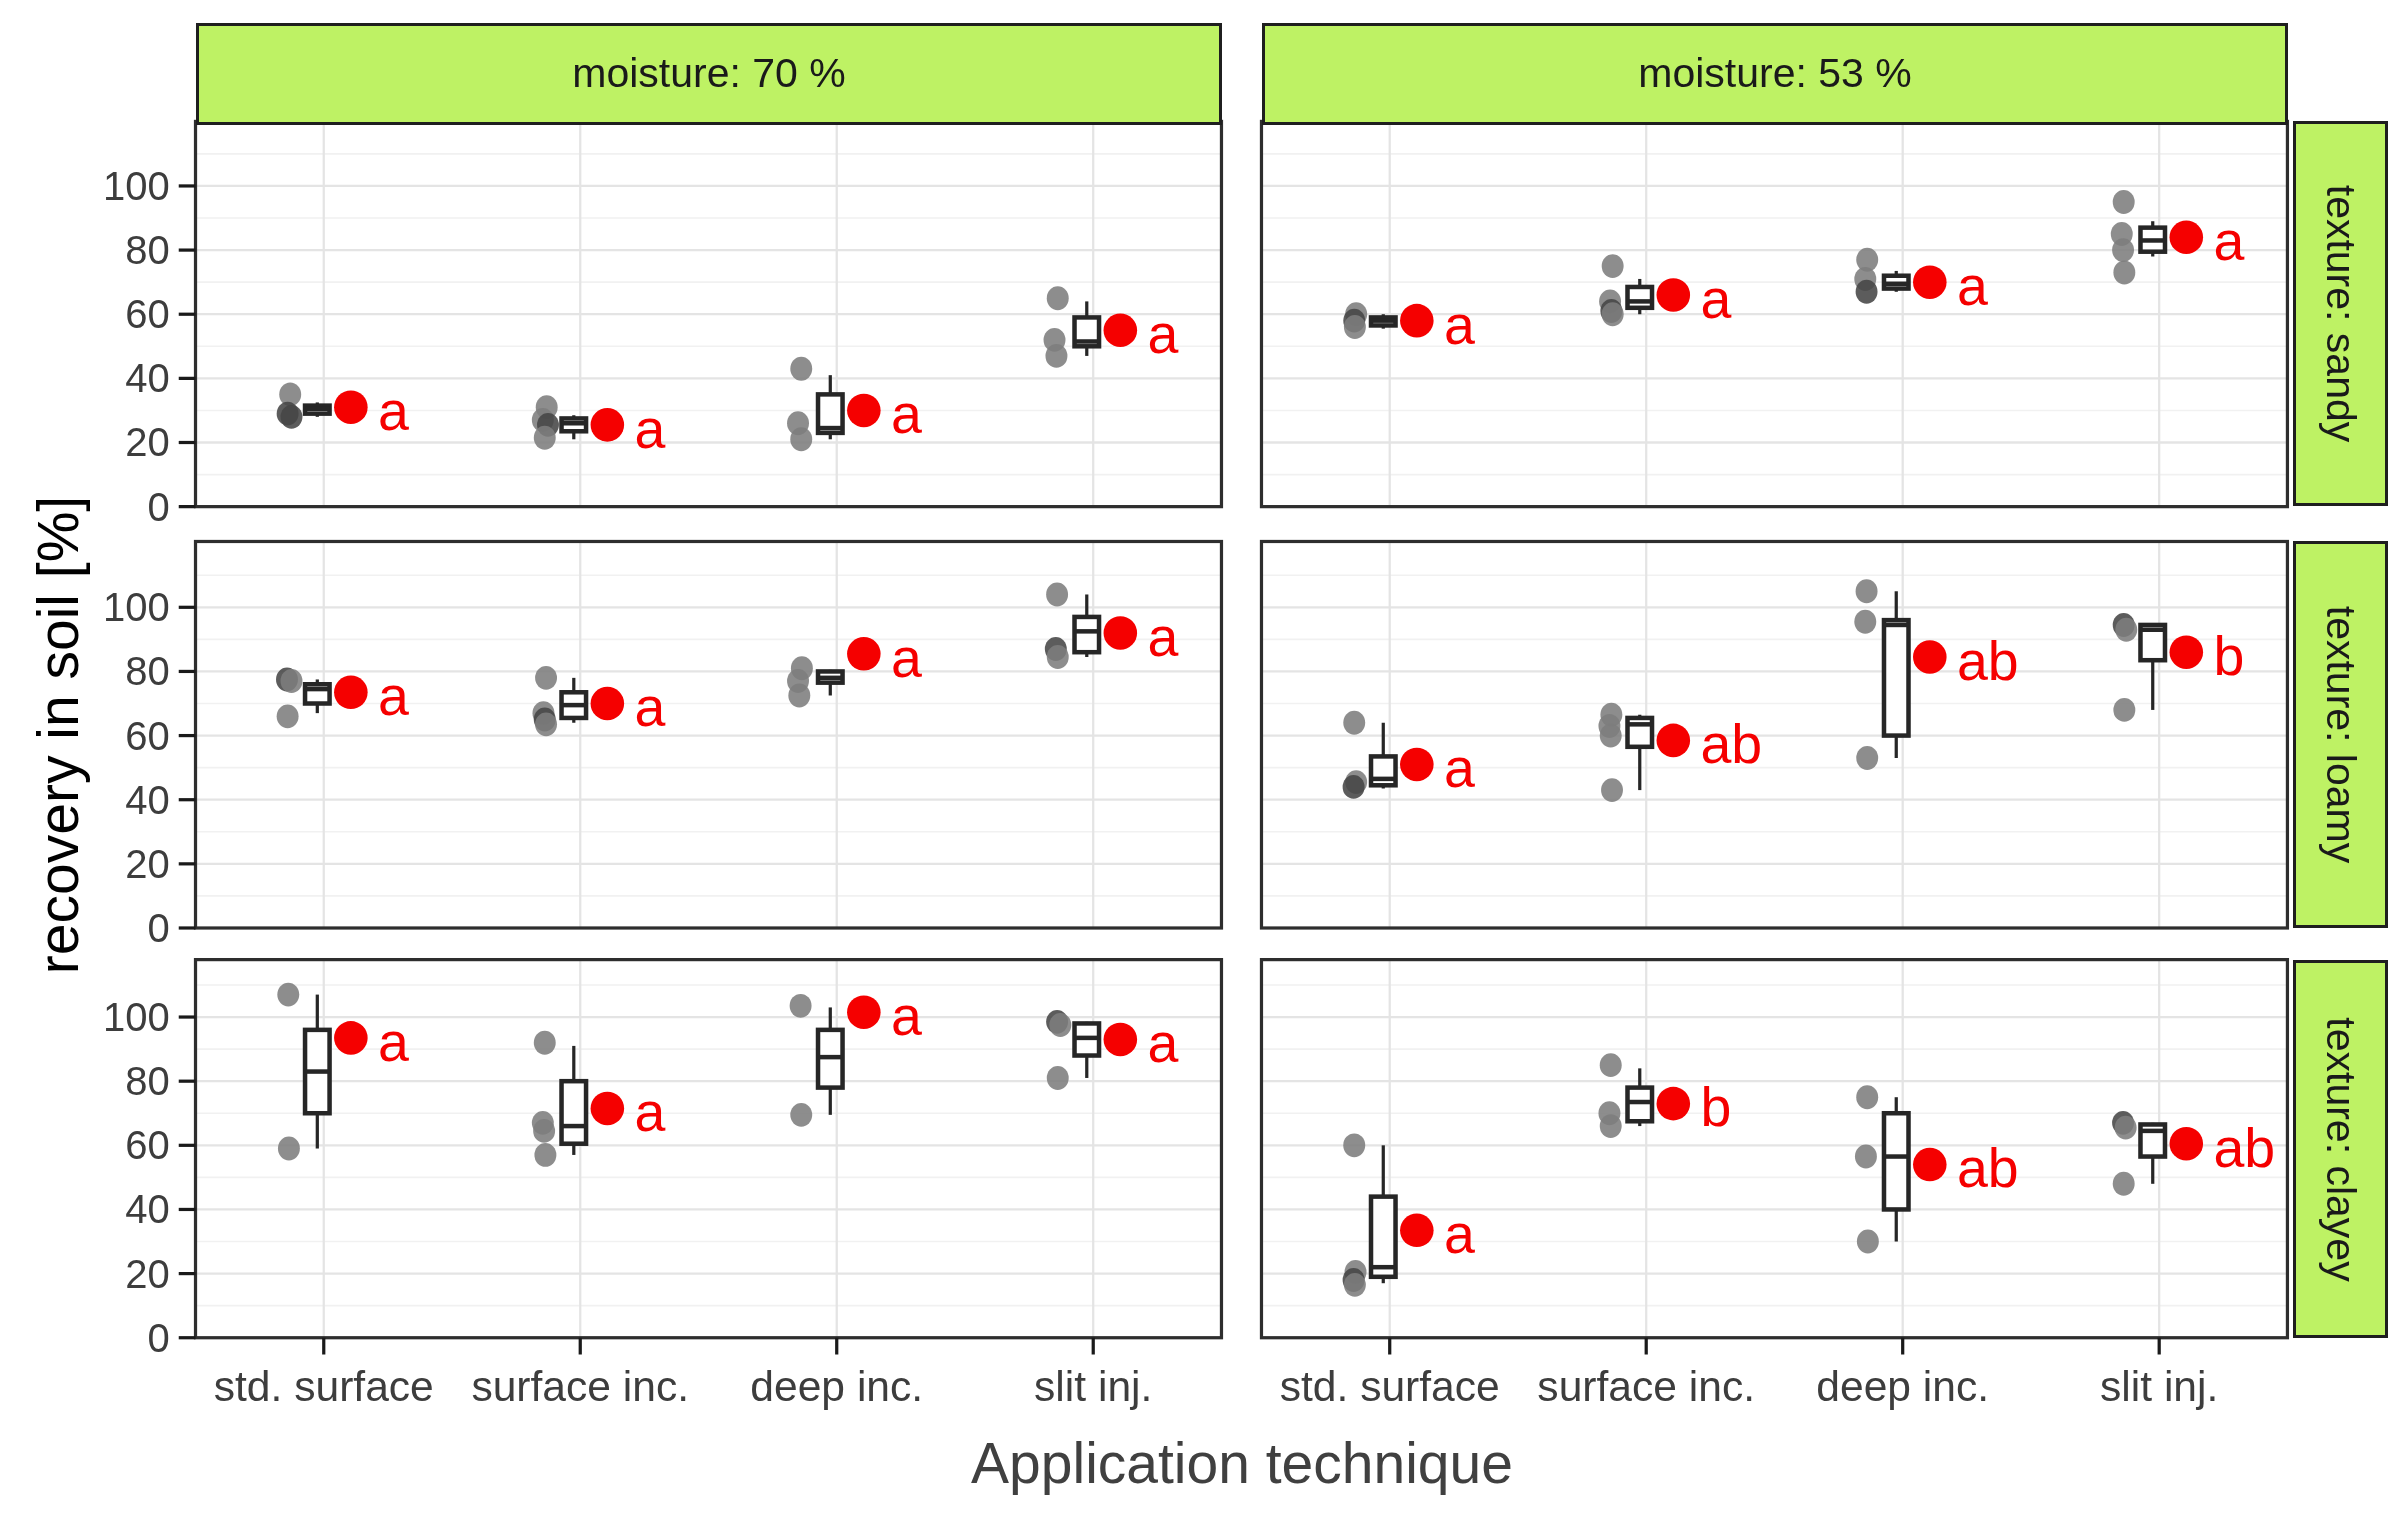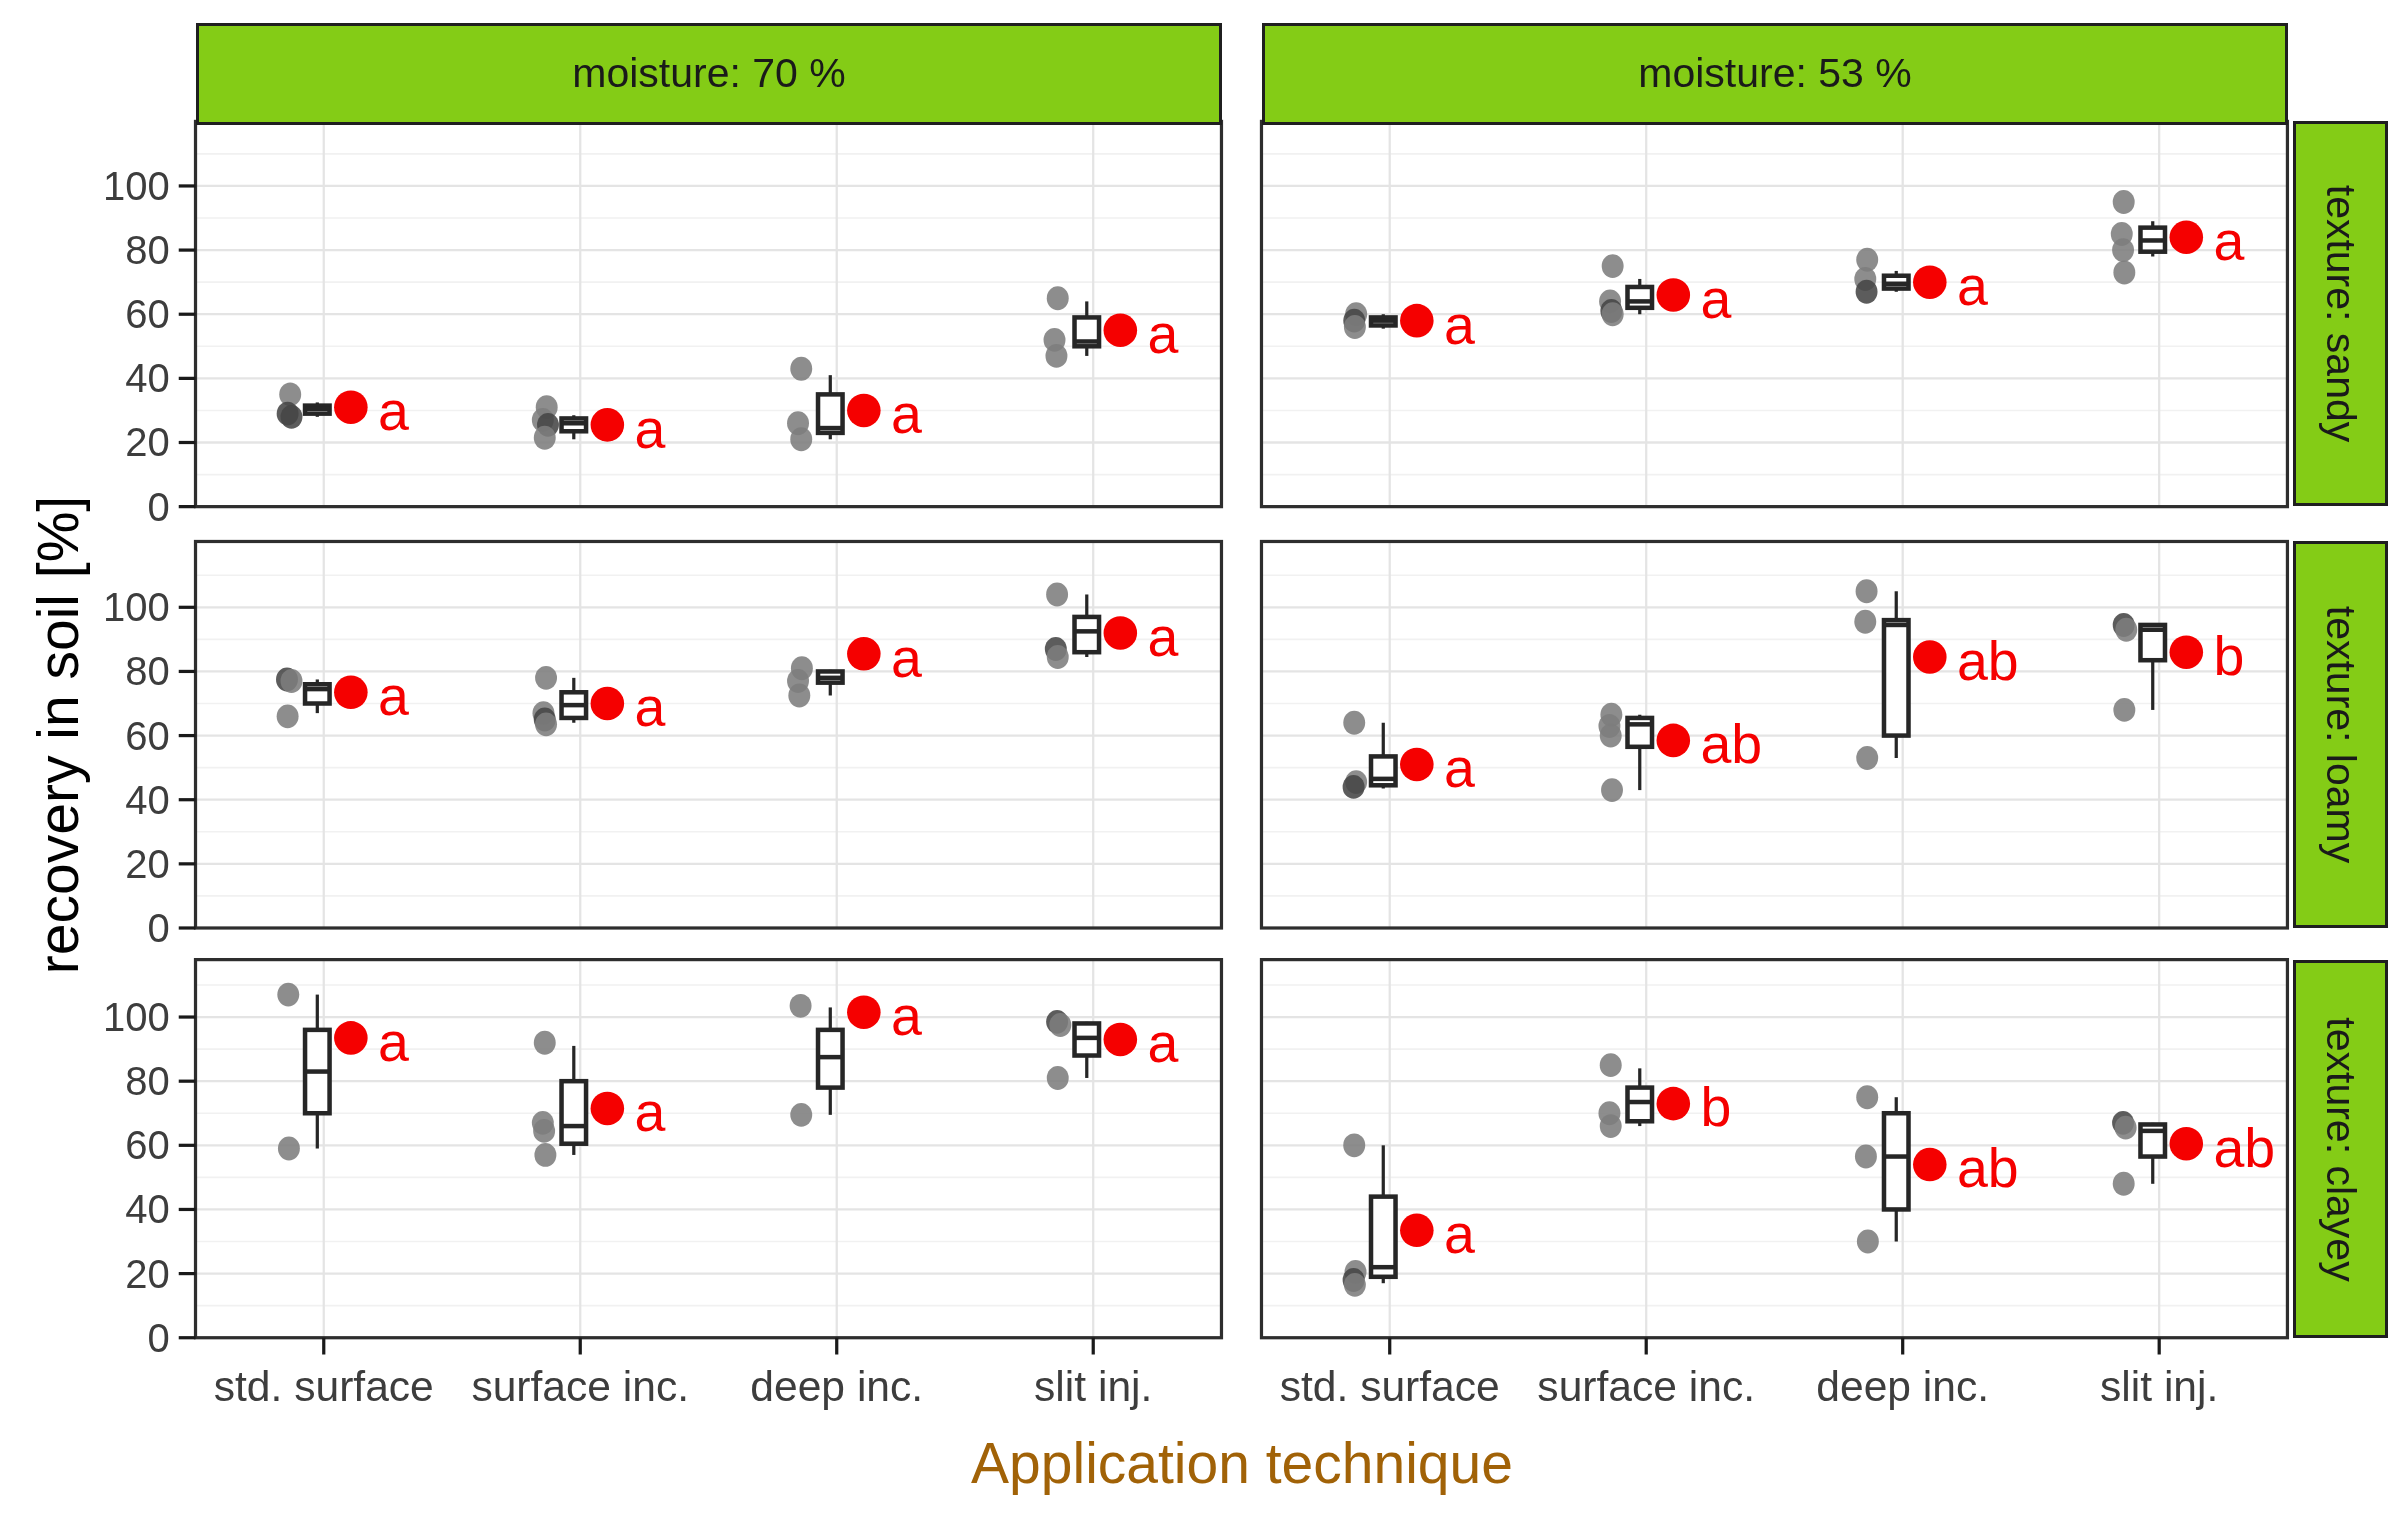--- a/index.html
+++ b/index.html
@@ -1,30 +1,30 @@
 <!DOCTYPE html>
 <html style="font-size:10.3px"><head>
 <meta charset="utf-8">
 <style>
   html,body{margin:0;padding:0;background:#ffffff;}
   .fig{position:relative;width:2401px;height:1514px;background:#ffffff;
        font-family:"Liberation Sans", sans-serif;overflow:hidden;}
-  .strip{position:absolute;background:#84cc16;border:3.2px solid #1f1f1f;
+  .strip{position:absolute;background:#bef264;border:3.2px solid #1f1f1f;
          display:flex;align-items:center;justify-content:center;box-sizing:border-box;}
   .strip-label{font-size:41px;color:#1a1a1a;white-space:nowrap;}
   .row-strip .strip-label{transform:rotate(90deg);}
   .col-strip-1{left:196px;top:22.6px;width:1026px;height:102px;}
   .col-strip-2{left:1262px;top:22.6px;width:1026px;height:102px;}
   .row-strip-1{left:2293px;top:121px;width:95px;height:385px;}
   .row-strip-2{left:2293px;top:541px;width:95px;height:387px;}
   .row-strip-3{left:2293px;top:960px;width:95px;height:378px;}
   .y-title{position:absolute;left:-555px;top:702px;width:1226px;text-align:center;
            transform:rotate(-90deg);font-size:57px;color:#000;}
   .x-title{position:absolute;left:196px;top:1430px;width:2092px;text-align:center;
-           font-size:57px;color:#a16207;}
+           font-size:57px;color:#404040;}
   svg#plot{position:absolute;left:0;top:0;}
 </style>
 </head>
 <body>
 
 <div class="fig">
   <svg id="plot" width="2401" height="1514" viewBox="0 0 3721 2346">
       <line x1="303" x2="1893" y1="735.3" y2="735.3" stroke="#f1f1f1" stroke-width="2.5"></line>
       <line x1="303" x2="1893" y1="685.6" y2="685.6" stroke="#e4e4e4" stroke-width="3.5"></line>
       <line x1="303" x2="1893" y1="635.9" y2="635.9" stroke="#f1f1f1" stroke-width="2.5"></line>

